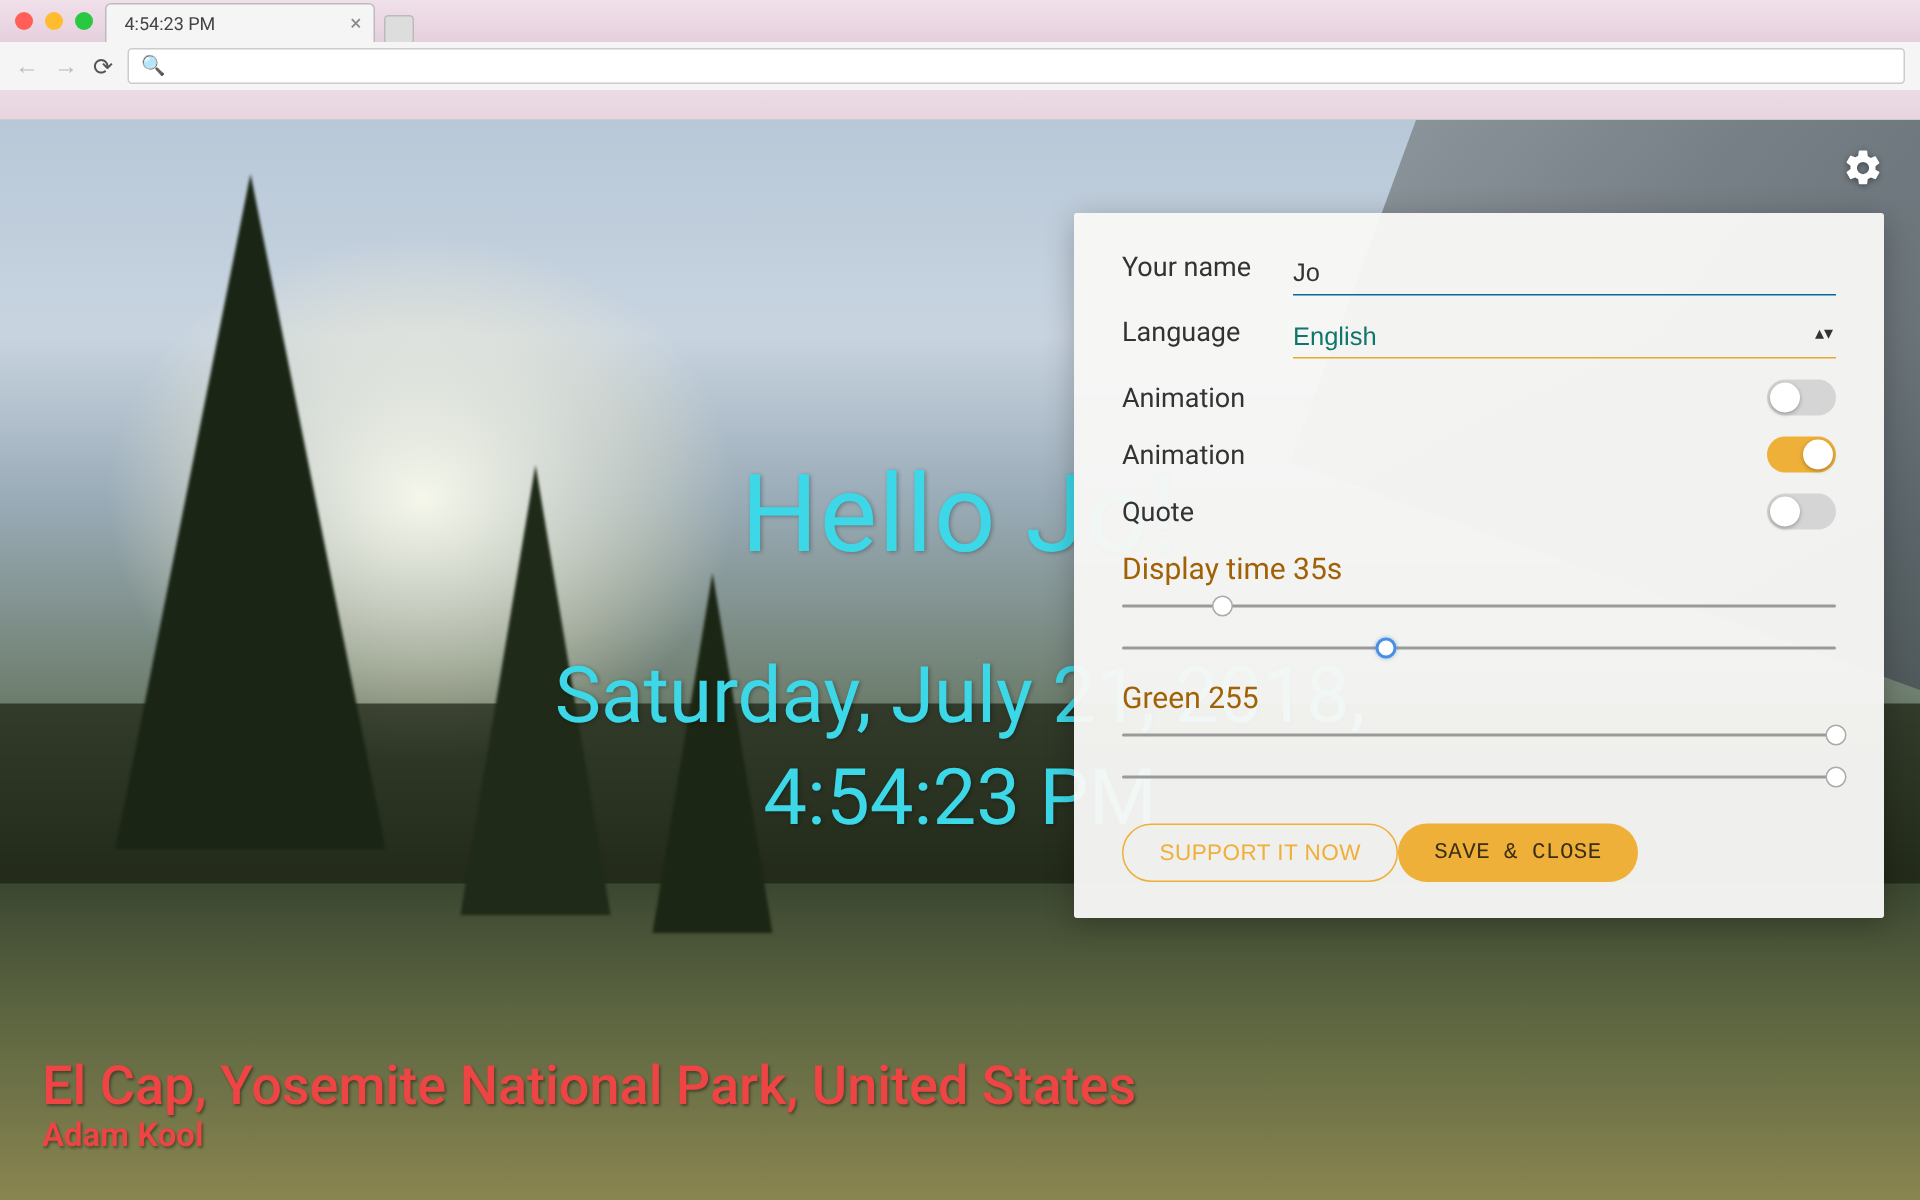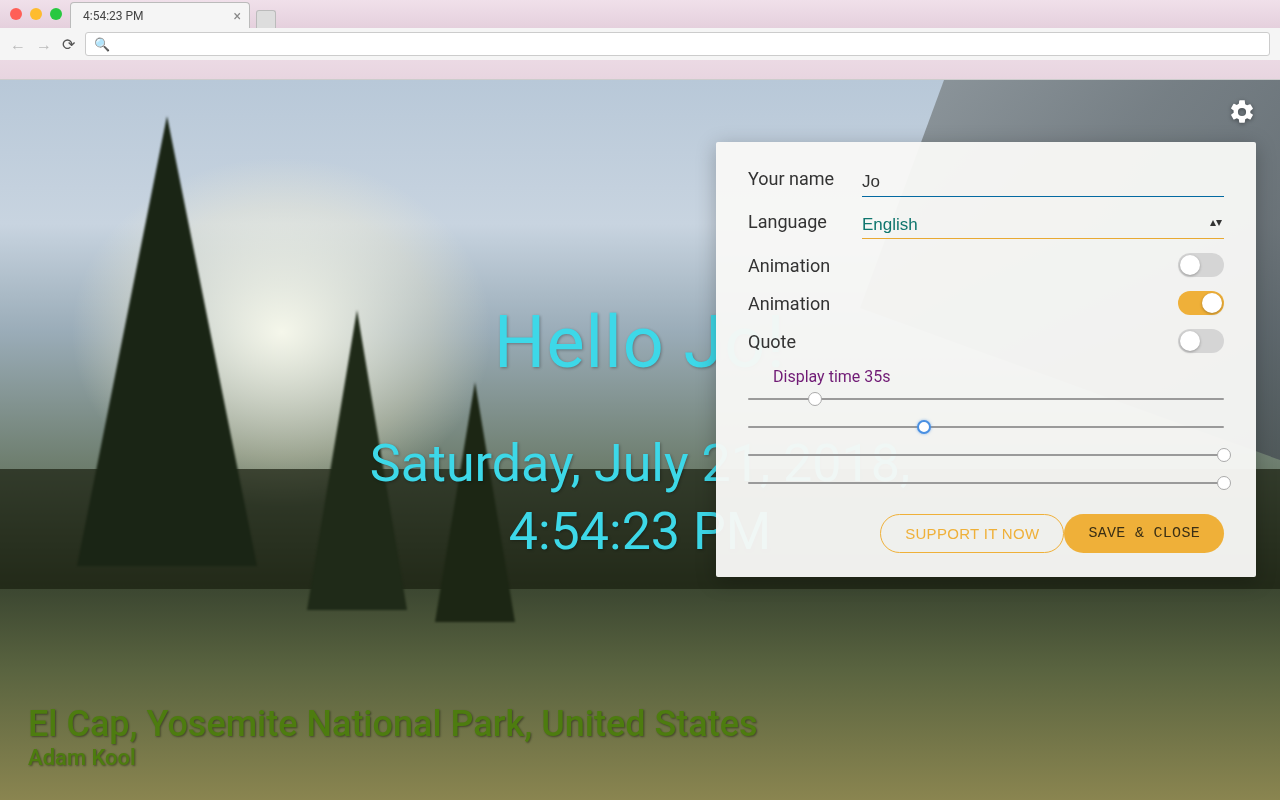--- a/index.html
+++ b/index.html
@@ -42,21 +42,21 @@
   .tree1 { position: absolute; left: 6%; top: 5%; width: 0; height: 0; border-left: 90px solid transparent; border-right: 90px solid transparent; border-bottom: 450px solid #1a2515; filter: blur(1px); }
   .tree2 { position: absolute; left: 24%; top: 32%; width: 0; height: 0; border-left: 50px solid transparent; border-right: 50px solid transparent; border-bottom: 300px solid #1f2a18; filter: blur(1px); }
   .tree3 { position: absolute; left: 34%; top: 42%; width: 0; height: 0; border-left: 40px solid transparent; border-right: 40px solid transparent; border-bottom: 240px solid #1c2614; filter: blur(1px); }
   .forest-band { position: absolute; left:0; right:0; top: 54%; height: 120px; background: #1a2010; opacity: 0.7; }
   
   .greeting-wrap { position: absolute; left: 0; right: 0; top: 220px; text-align: center; }
   .greeting { font-size: 72px; font-weight: 400; color: #3dd8e8; text-shadow: 1px 1px 3px rgba(0,0,0,0.3); letter-spacing: 1px; }
   .date-wrap { position: absolute; left: 0; right: 0; top: 350px; text-align: center; }
   .date-line { font-size: 52px; font-weight: 400; color: #3dd8e8; text-shadow: 1px 1px 3px rgba(0,0,0,0.3); line-height: 1.3; }
   
-  .caption { position: absolute; left: 28px; bottom: 30px; color: #4d7c0f; }
+  .caption { position: absolute; left: 28px; bottom: 30px; color: #ef4444; }
   .caption-loc { font-size: 36px; font-weight: 500; text-shadow: 1px 1px 2px rgba(0,0,0,0.4); }
   .caption-author { font-size: 22px; font-weight: 600; text-shadow: 1px 1px 2px rgba(0,0,0,0.4); }
   
   
   .gear { position: absolute; top: 18px; right: 24px; width: 28px; height: 28px; cursor: pointer; }
   .gear svg { width: 100%; height: 100%; fill: #fff; filter: drop-shadow(0 1px 2px rgba(0,0,0,0.4)); }
   
   
   .panel { position: absolute; top: 62px; right: 24px; width: 540px; background: rgba(248,248,246,0.96); border-radius: 2px; padding: 26px 32px 24px; box-shadow: 0 4px 20px rgba(0,0,0,0.25); }
   .row { display: flex; align-items: flex-start; margin-bottom: 14px; font-size: 18px; color: #333; }
@@ -68,27 +68,27 @@
   
   .toggle-row { display: flex; justify-content: space-between; align-items: center; margin-bottom: 14px; font-size: 18px; color: #333; }
   .toggle { width: 46px; height: 24px; border-radius: 12px; position: relative; cursor: pointer; }
   .toggle.off { background: #d5d5d5; }
   .toggle.on { background: #efb039; }
   .toggle-knob { position: absolute; width: 20px; height: 20px; border-radius: 50%; background: #fff; top: 2px; box-shadow: 0 1px 3px rgba(0,0,0,0.3); }
   .toggle.off .toggle-knob { left: 2px; }
   .toggle.on .toggle-knob { right: 2px; }
   
   .slider-block { margin-bottom: 14px; }
-  .slider-label { font-size: 16px; color: #701a75; margin-bottom: 6px; margin-left: 25px; }
+  .slider-label { font-size: 20px; color: #a16207; margin-bottom: 6px; }
   .slider { width: 100%; position: relative; height: 14px; }
   .slider-track { position: absolute; top: 6px; left: 0; right: 0; height: 2px; background: #9a9a9a; border-radius: 1px; }
   .slider-thumb { position: absolute; top: 0; width: 14px; height: 14px; border-radius: 50%; background: #fff; border: 1px solid #aaa; transform: translateX(-50%); }
   .slider-thumb.focus { border: 2px solid #4a90e2; box-shadow: 0 0 3px rgba(74,144,226,0.6); }
   
-  .btn-row { display: flex; justify-content: flex-end; margin-top: 24px; }
+  .btn-row { display: flex; justify-content: flex-start; margin-top: 24px; }
   .btn { padding: 10px 24px; border-radius: 22px; font-size: 15px; font-weight: 500; cursor: pointer; border: none; letter-spacing: 0.3px; }
   .btn-outline { background: transparent; border: 1.5px solid #efb039; color: #efb039; }
   .btn-solid { background: #efb039; color: #3a2f15; font-family: Liberation Mono, monospace; }
 </style>
 </head>
 <body>
 
 <div class="chrome">
   <div class="titlebar">
     <div class="traffic-lights">
@@ -182,20 +182,21 @@
         <div class="slider-thumb" style="left:14%"></div>
       </div>
     </div>
     <div class="slider-block">
       <div class="slider">
         <div class="slider-track"></div>
         <div class="slider-thumb focus" style="left:37%"></div>
       </div>
     </div>
     <div class="slider-block">
+      <div class="slider-label">Green 255</div>
       <div class="slider">
         <div class="slider-track"></div>
         <div class="slider-thumb" style="left:100%"></div>
       </div>
     </div>
     <div class="slider-block">
       <div class="slider">
         <div class="slider-track"></div>
         <div class="slider-thumb" style="left:100%"></div>
       </div>

